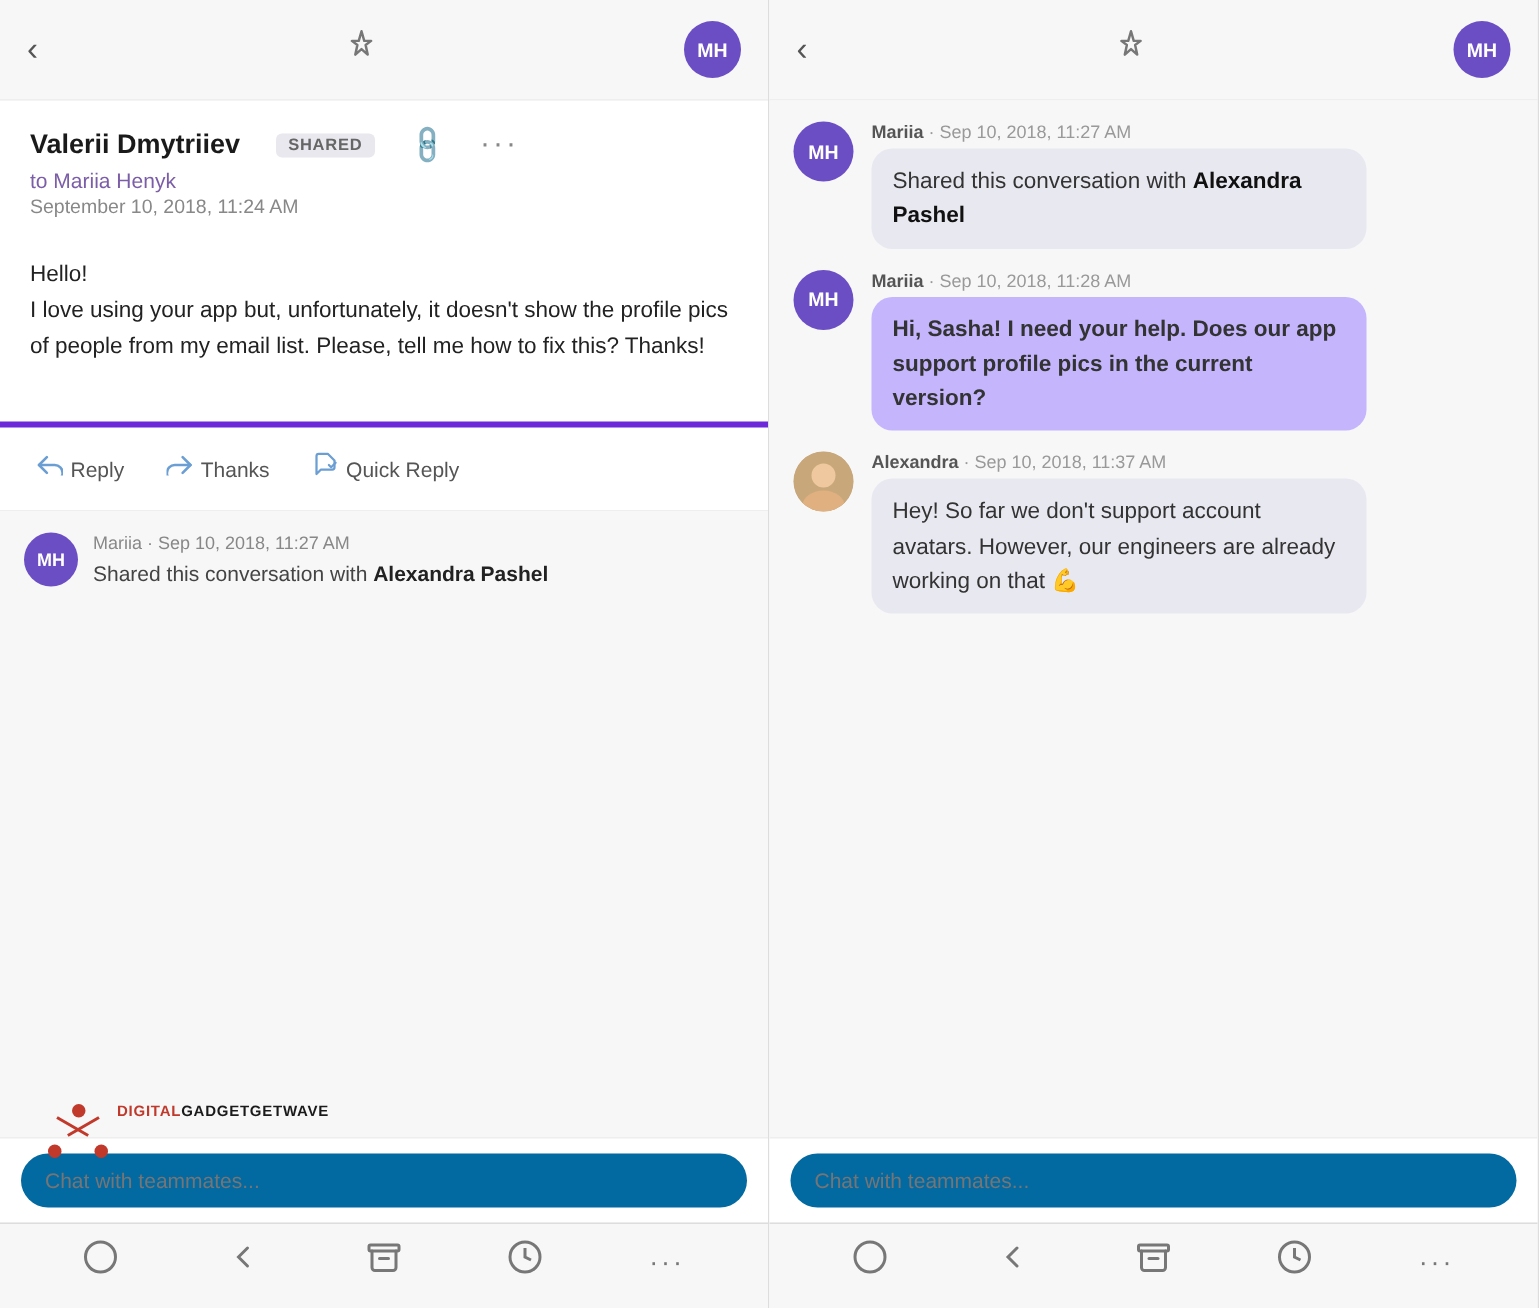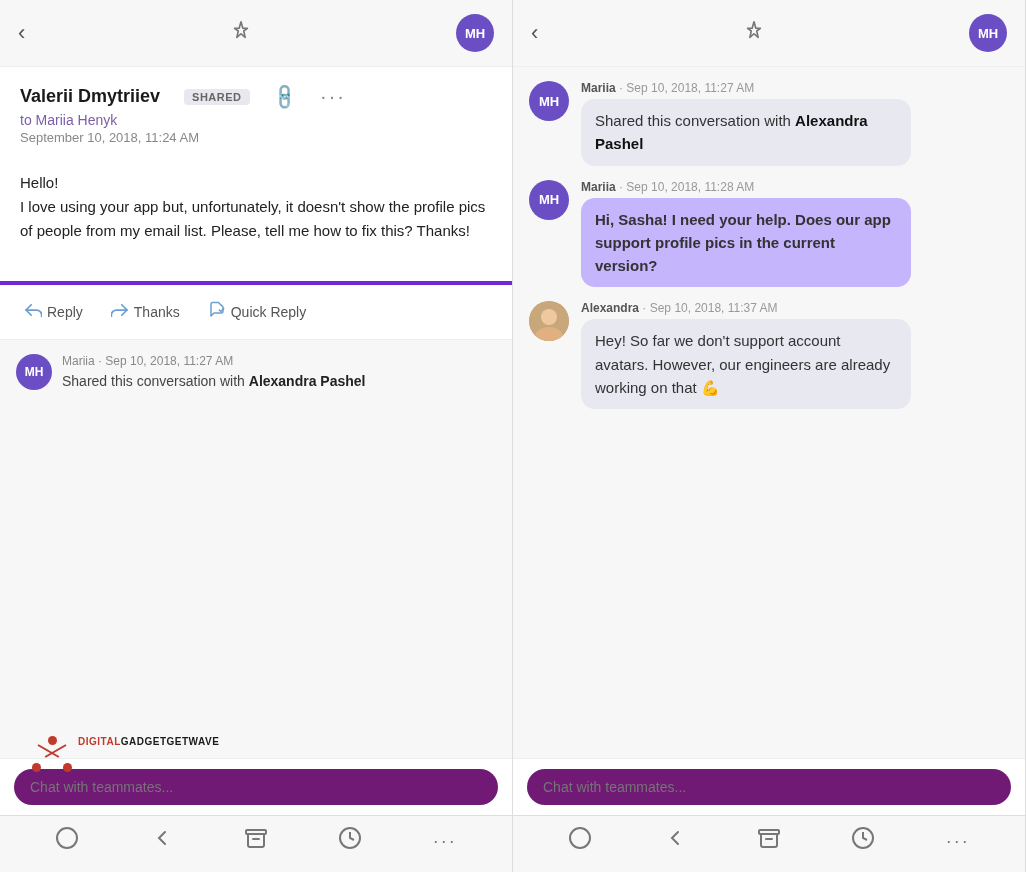--- a/index.html
+++ b/index.html
@@ -169,21 +169,21 @@
     .thread-bubble strong { color: #222; }
 
     
     .chat-input-bar {
       padding: 10px 14px;
       border-top: 1px solid #eee;
       background: #fff;
     }
     .chat-input {
       width: 100%;
-      background: #701a75;
+      background: #0369a1;
       border: none;
       border-radius: 20px;
       padding: 10px 16px;
       font-size: 14px;
       color: #bbb;
       outline: none;
       font-family: inherit;
     }
 
     

